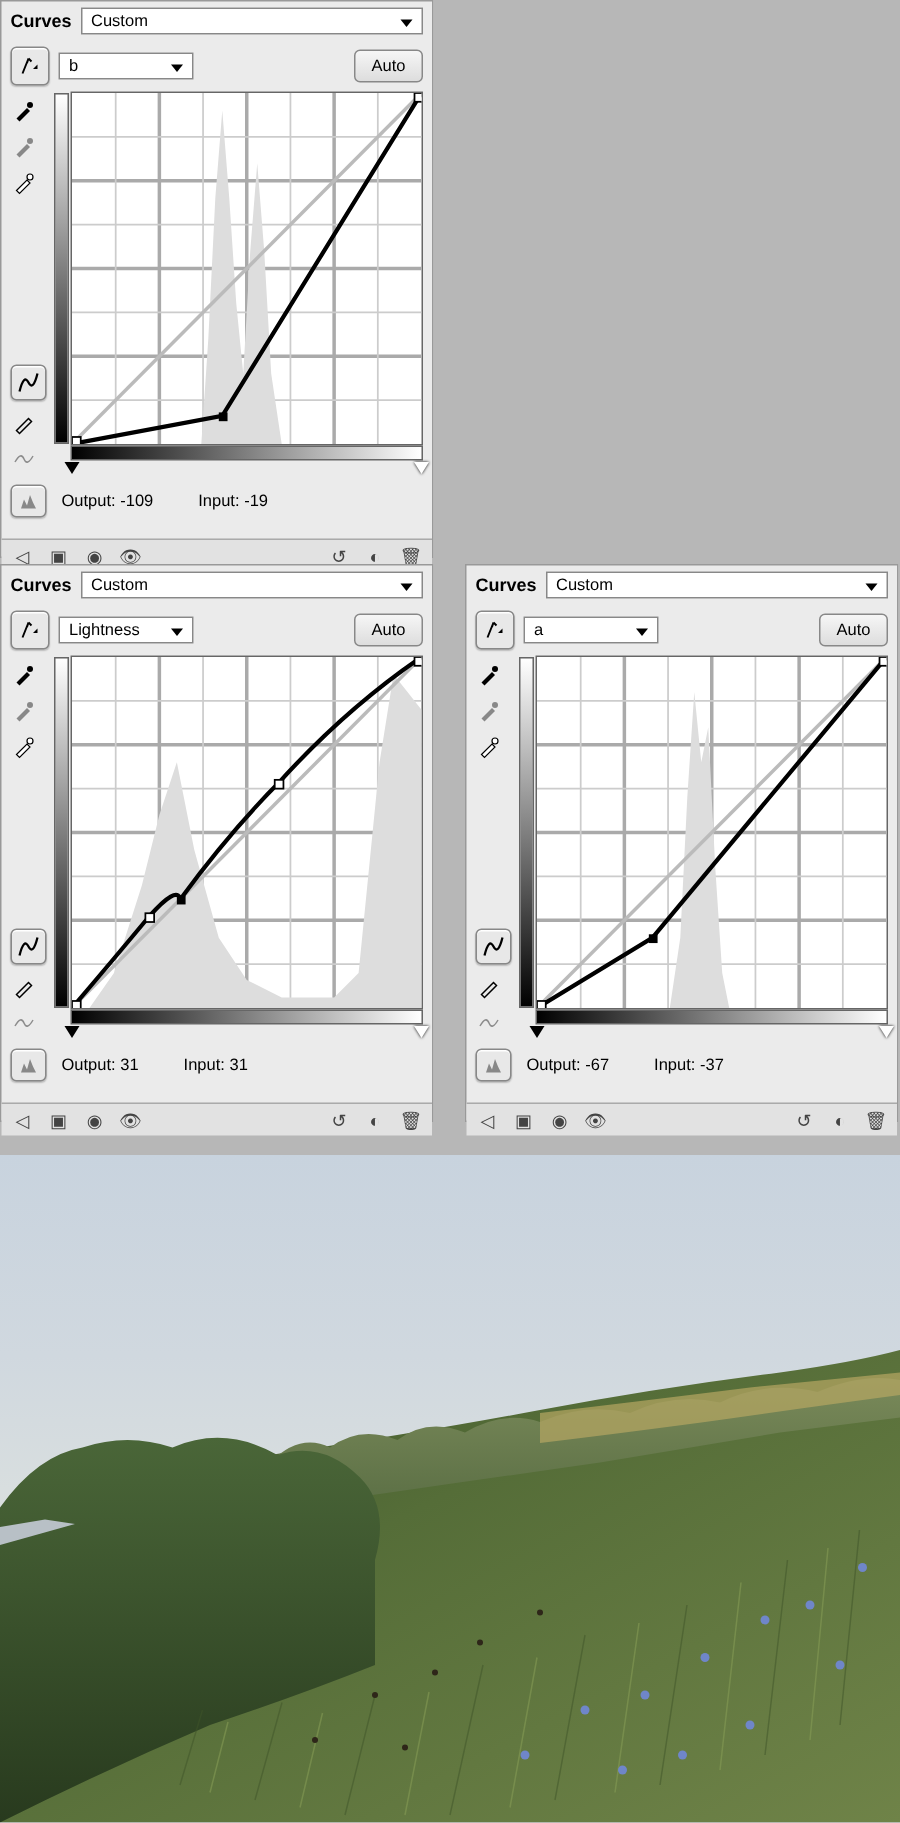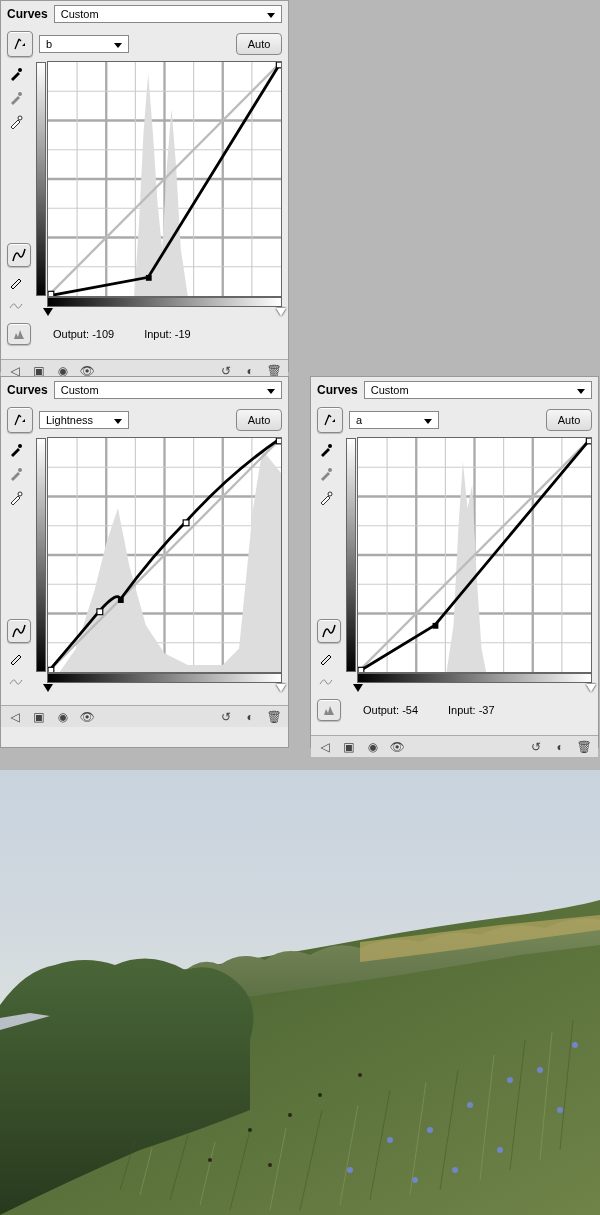--- a/index.html
+++ b/index.html
@@ -138,21 +138,21 @@
     width: 0; height: 0;
     border-left: 5px solid transparent;
     border-right: 5px solid transparent;
   }
   .tri.black { border-top: 8px solid #000; }
   .tri.white { border-top: 8px solid #fff; filter: drop-shadow(0 0 1px #000); }
   .tool-row {
     display: flex;
     align-items: center;
     padding: 2px 6px 6px 6px;
-    gap: 16px;
+    gap: 4px;
   }
   .io-labels {
     flex: 1;
     display: flex;
     gap: 30px;
     padding-left: 6px;
     font-size: 11px;
   }
   .footer {
     height: 22px;
@@ -392,20 +392,31 @@
           <rect x="98" y="0" width="2.5" height="2.5" fill="#fff" stroke="#000" stroke-width="0.5"></rect>
           <rect x="0" y="98" width="2.5" height="2.5" fill="#fff" stroke="#000" stroke-width="0.5"></rect>
         </svg>
       </div>
       <div class="gradient-h">
         <div class="tri black" style="left:-5px; top:10px;"></div>
         <div class="tri white" style="right:-5px; top:10px;"></div>
       </div>
     </div>
   </div>
+  <div class="tool-row">
+    <div class="icon-btn" style="width:24px;height:22px">
+        <svg width="14" height="14">
+          <path d="M2 12 L4 6 L6 10 L8 3 L10 8 L12 12 Z" fill="#888"></path>
+        </svg>
+      </div>
+    <div class="io-labels">
+      <span><span>Output:</span> <span>31</span></span>
+      <span><span>Input:</span> <span>31</span></span>
+    </div>
+  </div>
   <div style="height:8px"></div>
   <div class="footer">
     <span class="small-icon">◁</span>
     <span class="small-icon">▣</span>
     <span class="small-icon">◉</span>
     <span class="small-icon">👁</span>
     <span class="spacer"></span>
     <span class="small-icon">↺</span>
     <span class="small-icon">◐</span>
     <span class="small-icon">🗑</span>
@@ -504,21 +515,21 @@
       </div>
     </div>
   </div>
   <div class="tool-row">
     <div class="icon-btn" style="width:24px;height:22px">
         <svg width="14" height="14">
           <path d="M2 12 L4 6 L6 10 L8 3 L10 8 L12 12 Z" fill="#888"></path>
         </svg>
       </div>
     <div class="io-labels">
-      <span><span>Output:</span> <span>-54</span></span>
+      <span><span>Output:</span> <span>-67</span></span>
       <span><span>Input:</span> <span>-37</span></span>
     </div>
   </div>
   <div style="height:8px"></div>
   <div class="footer">
     <span class="small-icon">◁</span>
     <span class="small-icon">▣</span>
     <span class="small-icon">◉</span>
     <span class="small-icon">👁</span>
     <span class="spacer"></span>

